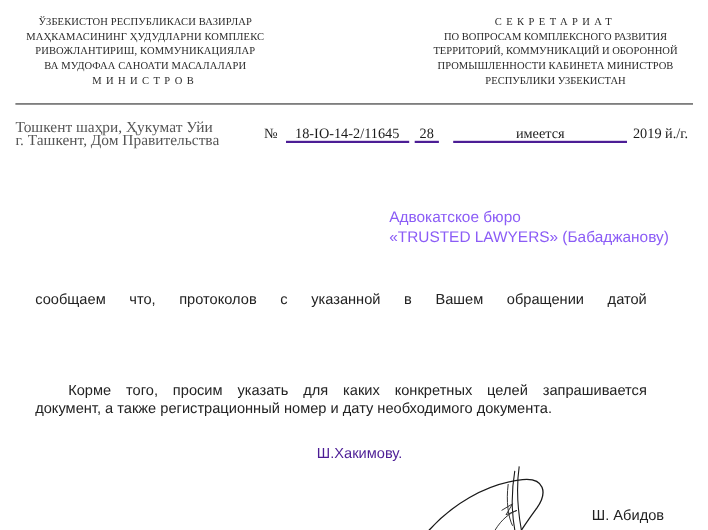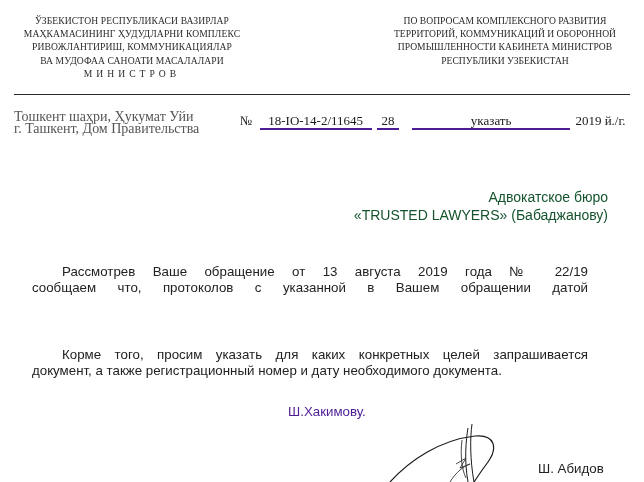--- a/index.html
+++ b/index.html
@@ -27,21 +27,21 @@
   }
   .addr {
     position: absolute; left: 14px; top: 111px; font-size: 14px; line-height: 12px; color: #555;
   }
   .regline {
     position: absolute; left: 240px; top: 113px; font-size: 13px; color: #1a1a1a;
     white-space: nowrap;
   }
   .regline .u { display: inline-block; border-bottom: 2px solid #4c1d95; text-align: center; line-height: 14px; }
   .recip {
-    position: absolute; right: 36px; text-align: right; font-size: 14px; line-height: 18px; color: #14532d;
+    position: absolute; right: 36px; font-size: 14px; line-height: 18px; color: #8b5cf6;
   }
   .para {
     position: absolute; left: 32px; width: 556px; font-size: 13.3px; line-height: 16px; color: #222;
     text-align: justify;
   }
   .para .ln { display: block; text-align: justify; text-align-last: justify; white-space: nowrap; }
   .para .ln.last { text-align-last: left; }
   .indent { padding-left: 30px; }
   .copy { position: absolute; left: 288px; top: 404px; font-size: 13.3px; color: #4c1d95; }
   .sign { position: absolute; left: 538px; top: 461px; font-size: 13.3px; color: #222; }
@@ -52,48 +52,48 @@
 
 <div class="hdr-left serif">
   <div>ЎЗБЕКИСТОН РЕСПУБЛИКАСИ ВАЗИРЛАР</div>
   <div>МАҲКАМАСИНИНГ ҲУДУДЛАРНИ КОМПЛЕКС</div>
   <div>РИВОЖЛАНТИРИШ, КОММУНИКАЦИЯЛАР</div>
   <div>ВА МУДОФАА САНОАТИ МАСАЛАЛАРИ</div>
   <div class="spaced">МИНИСТРОВ</div>
 </div>
 
 <div class="hdr-right serif">
+  <div class="spaced">СЕКРЕТАРИАТ</div>
   <div>ПО ВОПРОСАМ КОМПЛЕКСНОГО РАЗВИТИЯ</div>
   <div>ТЕРРИТОРИЙ, КОММУНИКАЦИЙ И ОБОРОННОЙ</div>
   <div>ПРОМЫШЛЕННОСТИ КАБИНЕТА МИНИСТРОВ</div>
   <div>РЕСПУБЛИКИ УЗБЕКИСТАН</div>
 </div>
 
 <div class="rule"></div>
 
 <div class="addr serif">
   <div>Тошкент шаҳри, Ҳукумат Уйи</div>
   <div>г. Ташкент, Дом Правительства</div>
 </div>
 
 <div class="regline serif">
   <span>№</span>
   <span class="u" style="width:112px; margin-left:4px;">18-IO-14-2/11645</span>
   <span class="u" style="width:22px; margin-left:2px;text-align:center;">28</span>
-  <span class="u" style="width:158px; margin-left:10px;">указать</span>
+  <span class="u" style="width:158px; margin-left:10px;">имеется</span>
   <span style="margin-left:2px;">2019 й./г.</span>
 </div>
 
 <div class="recip sans" style="top:188px;">
   <div>Адвокатское бюро</div>
   <div>«TRUSTED LAWYERS» (Бабаджанову)</div>
 </div>
 
 <div class="para sans" style="top:264px;">
-  <span class="ln indent">Рассмотрев Ваше обращение от 13 августа 2019 года № 22/19</span>
   <span class="ln">сообщаем что, протоколов с указанной в Вашем обращении датой</span>
 </div>
 
 <div class="para sans" style="top:347px;">
   <span class="ln indent">Корме того, просим указать для каких конкретных целей запрашивается</span>
   <span class="ln last">документ, а также регистрационный номер и дату необходимого документа.</span>
 </div>
 
 <div class="copy sans">Ш.Хакимову.</div>
 

